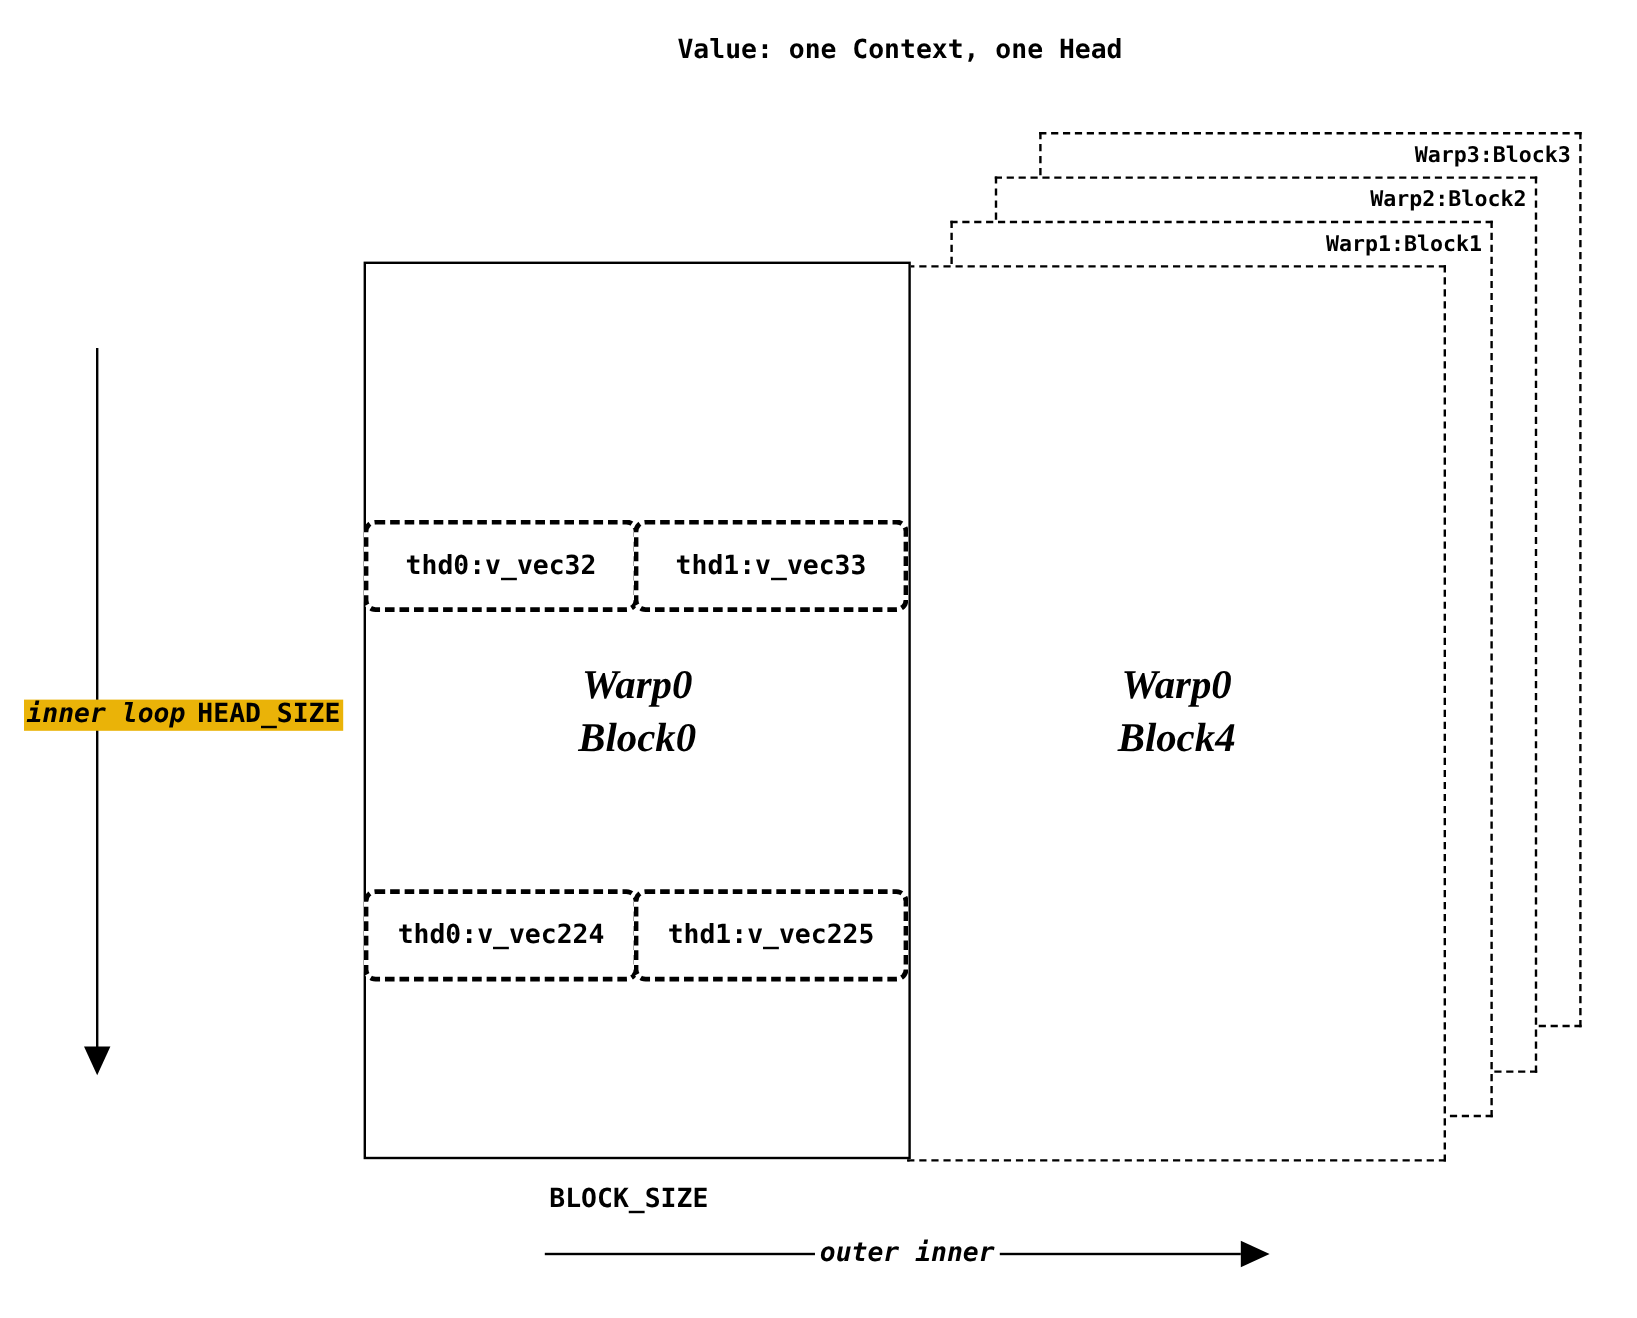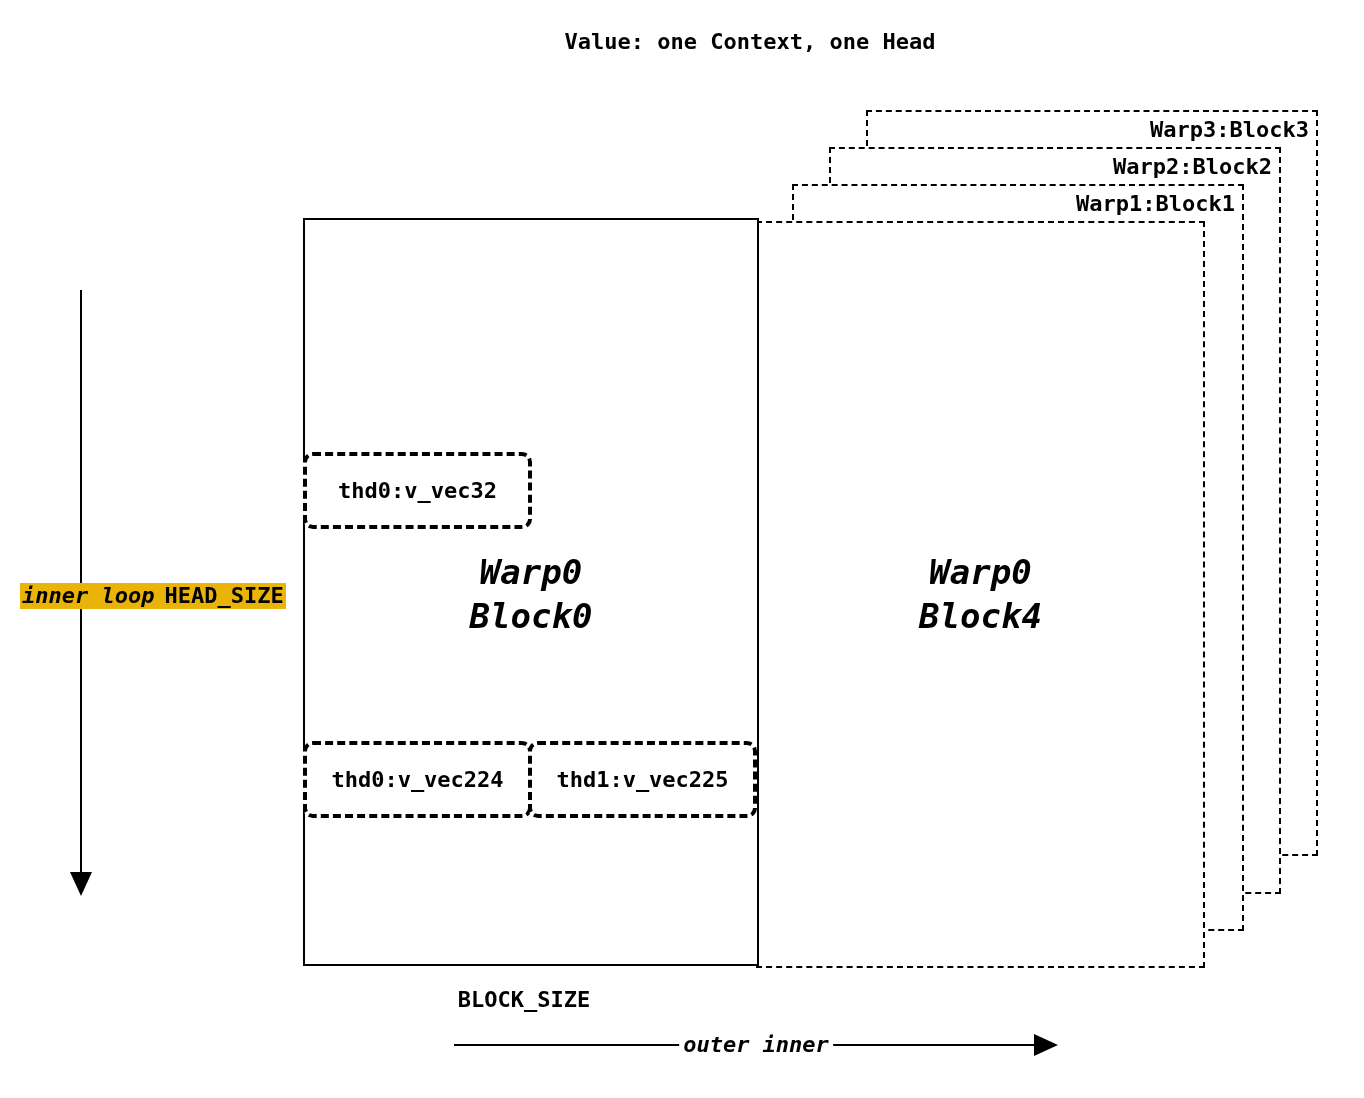--- a/index.html
+++ b/index.html
@@ -15,46 +15,46 @@
     font-size:22px;line-height:24px;white-space:nowrap;
   }
   
   .stackbox{
     background:#fff;border:2px dashed #000;box-sizing:border-box;
   }
   .warp3{left:866px;top:110px;width:452px;height:746px;z-index:1;}
   .warp2{left:829px;top:147px;width:452px;height:747px;z-index:2;}
   .warp1{left:792px;top:184px;width:452px;height:747px;z-index:3;}
   .stacklabel{
-    position:absolute;top:5px;right:7px;font-size:22px;line-height:26px;white-space:nowrap;text-align:right;
+    position:absolute;top:5px;right:7px;font-size:18px;line-height:26px;white-space:nowrap;text-align:right;
   }
   
   .block4{
     left:756px;top:221px;width:449px;height:747px;z-index:4;
     background:#fff;border:2px dashed #000;box-sizing:border-box;
   }
   
   .block0{
     left:303px;top:218px;width:456px;height:748px;z-index:5;
     background:#fff;border:2px solid #000;box-sizing:border-box;
   }
   .biglabel{
     position:absolute;left:0;right:0;text-align:center;
-    font-size:34px;font-style:italic;line-height:44px;white-space:nowrap;
+    font-size:34px;font-style:italic;line-height:44px;white-space:nowrap;font-family:Liberation Serif, serif;
   }
   .biglabel-b0{top:330px;}
   .biglabel-b4{top:327px;}
   
   .cell{
     position:absolute;z-index:6;box-sizing:border-box;
     background:#fff;border:4px dashed #000;border-radius:10px;
     text-align:center;font-size:22px;white-space:nowrap;
   }
   .row1{top:217px;height:78px;}  .row1 .txt{line-height:70px;}
-  .row2{top:452px;height:77px;}  .row2 .txt{line-height:69px;}
+  .row2{top:433px;height:77px;}  .row2 .txt{line-height:69px;}
   .row3{top:741px;height:77px;}  .row3 .txt{line-height:69px;}
   .cellL{left:303px;width:229px;}
   .cellR{left:528px;width:229px;}
   .txt{display:block;}
   
   .vline{left:80px;top:290px;width:2px;height:584px;background:#000;z-index:7;}
   .vhead{left:70px;top:872px;width:0;height:0;z-index:7;
     border-left:11px solid transparent;border-right:11px solid transparent;
     border-top:24px solid #000;}
   .hline{left:454px;top:1044px;width:580px;height:2px;background:#000;z-index:7;}
@@ -104,20 +104,23 @@
   <div class="abs block0">
     <div class="biglabel biglabel-b0">
       <div>Warp0</div>
       <div>Block0</div>
     </div>
   </div>
 
   <div class="cell row2 cellL">
     <span class="txt">thd0:v_vec32</span>
   </div>
+  <div class="cell row2 cellR">
+    <span class="txt">thd1:v_vec33</span>
+  </div>
   <div class="cell row3 cellL">
     <span class="txt">thd0:v_vec224</span>
   </div>
   <div class="cell row3 cellR">
     <span class="txt">thd1:v_vec225</span>
   </div>
 
   <div class="abs vline"></div>
   <div class="abs vhead"></div>
   <div class="abs innerlabel">

